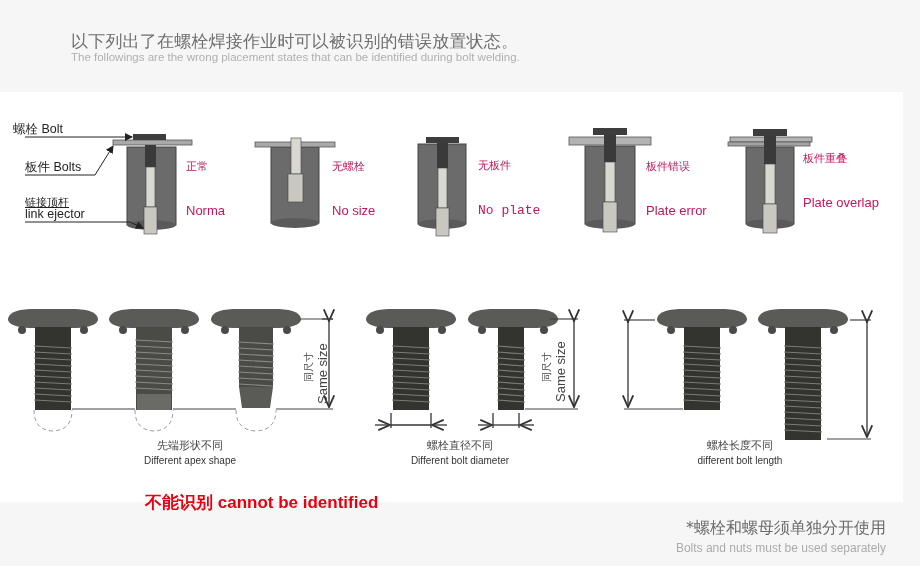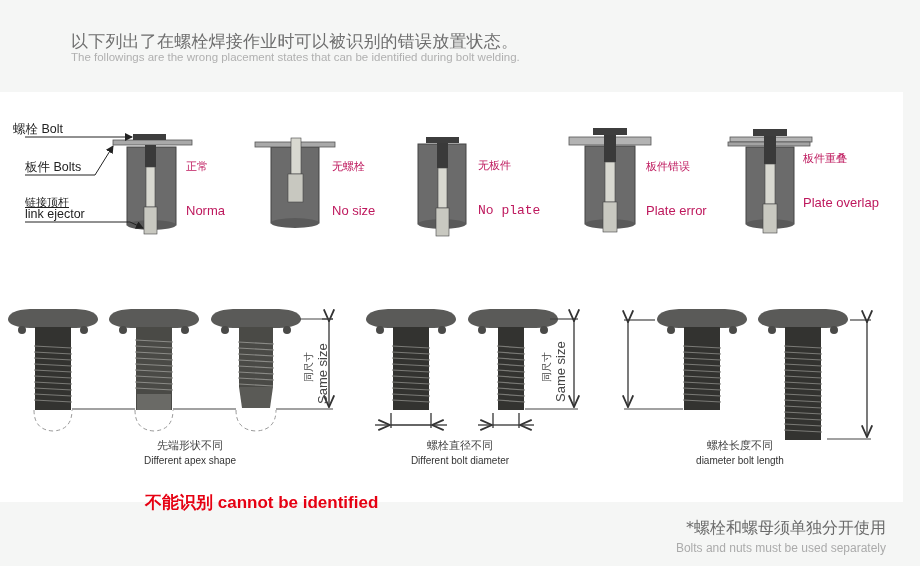--- a/index.html
+++ b/index.html
@@ -305,19 +305,19 @@
 <div class="caption" style="left:100px;top:438px;width:180px;">
   <span class="cn">先端形状不同</span>
   <span class="en">Different apex shape</span>
 </div>
 <div class="caption" style="left:370px;top:438px;width:180px;">
   <span class="cn">螺栓直径不同</span>
   <span class="en">Different bolt diameter</span>
 </div>
 <div class="caption" style="left:650px;top:438px;width:180px;">
   <span class="cn">螺栓长度不同</span>
-  <span class="en">diameter bolt length</span>
+  <span class="en">different bolt length</span>
 </div>
 
 <div class="red-note">不能识别 cannot be identified</div>
 
 <div class="footer-cn">*螺栓和螺母须单独分开使用</div>
 <div class="footer-en">Bolts and nuts must be used separately</div>
 
 </body></html>

